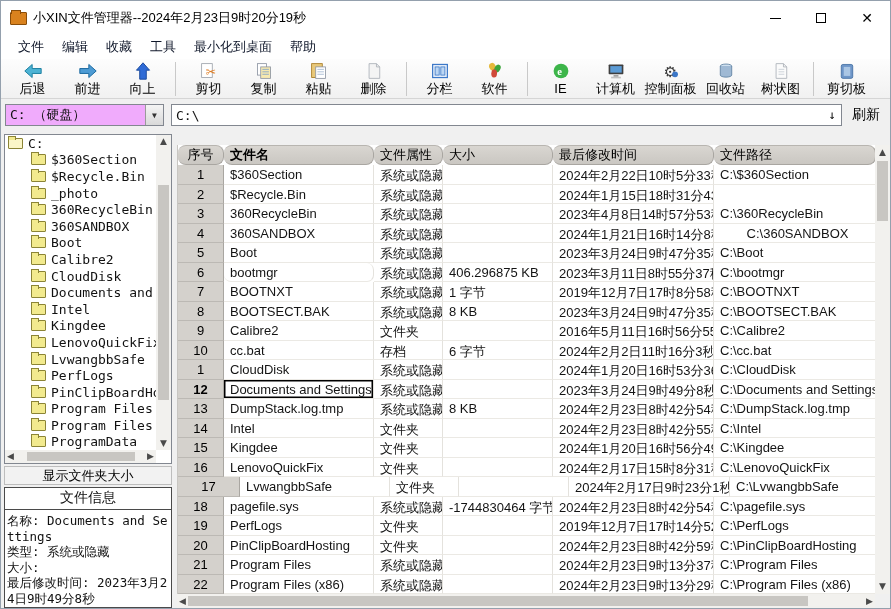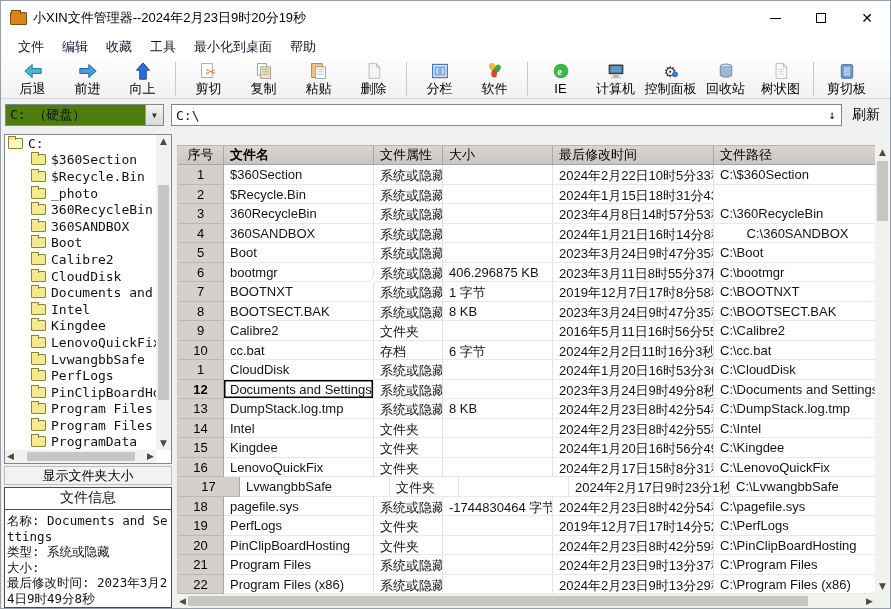--- a/index.html
+++ b/index.html
@@ -25,21 +25,21 @@
   
   .toolbar { height:40px; background:linear-gradient(#fdfdfd,#f1f1f1); border-bottom:1px solid #d5d5d5; display:flex; align-items:center; padding:0 4px; }
   .tb-btn { width:55px; height:38px; display:flex; flex-direction:column; align-items:center; justify-content:center; gap:0; }
   .tb-icon { height:20px; display:flex; align-items:center; justify-content:center; }
   .tb-icon svg { width:20px; height:18px; }
   .tb-label { font-size:13px; line-height:15px; color:#000; white-space:nowrap; }
   .tb-sep { width:1px; height:34px; background:#c9c9c9; margin:0 5px; flex:0 0 auto; }
 
   
   .addressbar { height:32px; display:flex; align-items:center; background:#f0f0f0; padding:0 4px 0 4px; }
-  .drive-combo { width:159px; height:22px; background:#4d7c0f; border:1px solid #828790; display:flex; align-items:center; font-family:"DejaVu Sans Mono", monospace; font-size:13px; }
+  .drive-combo { width:159px; height:22px; background:#f0abfc; border:1px solid #828790; display:flex; align-items:center; font-family:"DejaVu Sans Mono", monospace; font-size:13px; }
   .drive-combo .combo-text { flex:1; padding-left:4px; white-space:nowrap; overflow:hidden; }
   .combo-arrow-btn { width:18px; height:20px; background:linear-gradient(#f4f4f4,#d9d9d9); border-left:1px solid #9a9a9a; display:flex; align-items:center; justify-content:center; font-size:8px; color:#333; }
   .path-input { flex:1; height:22px; margin:0 4px 0 7px; background:#fff; border:1px solid #828790; display:flex; align-items:center; font-family:"DejaVu Sans Mono", monospace; font-size:13px; }
   .path-input .path-text { flex:1; padding-left:4px; }
   .input-arrow { width:18px; text-align:center; color:#000; font-size:12px; }
   .refresh-btn { width:40px; height:24px; background:transparent; border:none; font-size:14px; color:#000; display:flex; align-items:center; justify-content:center; font-family:"Liberation Sans", sans-serif; }
 
   
   .main { display:flex; height:477px; }
   .left-col { width:171px; flex:0 0 auto; padding-left:3px; display:flex; flex-direction:column; }
@@ -68,21 +68,21 @@
   
   .showsize-btn { margin-top:2px; height:19px; background:#f2f2f2; border:1px solid #bdbdbd; font-size:13px; font-family:"Liberation Sans", sans-serif; color:#000; }
   .infopanel { margin-top:2px; flex:1; background:#fff; border:1px solid #4a4a4a; overflow:hidden; display:flex; flex-direction:column; }
   .info-title { text-align:center; font-size:14px; padding:1px 0 2px 0; border-bottom:1px solid #4a4a4a; }
   .info-body { flex:1; padding:3px 2px 0 2px; font-family:"DejaVu Sans Mono", monospace; font-size:12.5px; line-height:15.5px; overflow:hidden; word-break:break-all; }
   .info-field { margin:0; }
 
   
   .tablewrap { position:absolute; left:0; top:14px; right:15px; bottom:14px; background:#fff; overflow:hidden; border-left:1px solid #c8c6c2; }
   .thead { display:flex; height:20px; }
-  .hcell { background:linear-gradient(#d9d6d1,#cac7c2); border-right:1px solid #a9a6a1; border-bottom:1px solid #a9a6a1; border-top:1px solid #b8b5b0; padding:0 0 0 6px; font-size:13px; color:#000; white-space:nowrap; overflow:hidden; flex:0 0 auto; }
+  .hcell { background:linear-gradient(#d9d6d1,#cac7c2); border-right:1px solid #a9a6a1; border-bottom:1px solid #a9a6a1; border-top:1px solid #b8b5b0; padding:0 0 0 6px; font-size:13px; color:#000; white-space:nowrap; overflow:hidden; flex:0 0 auto;border-radius:8px; }
   .hcell.h-num { text-align:center; padding-left:0; }
   .hcell.h-name { font-weight:bold; }
   .trow { display:flex; height:19.5px; }
   .tcell { flex:0 0 auto; font-size:13px; padding:2px 0 0 6px; white-space:nowrap; overflow:hidden; border-right:1px solid #e4e2dd; border-bottom:1px solid #ebe9e4; color:#141414; }
   .c-num { background:#d4d1cc; border-right:1px solid #a9a6a1; border-bottom:1px solid #bcb9b4; text-align:center; padding-left:0; color:#000; }
   .trow.selected .c-num { font-weight:bold; }
   .trow.selected .c-name { box-shadow: inset 0 0 0 1.5px #000; }
   .table-vsb { position:absolute; top:14px; right:0; bottom:14px; width:15px; background:#f2f1ee; display:flex; flex-direction:column; align-items:center; color:#4a4a4a; }
   .table-hsb { position:absolute; left:0; right:15px; bottom:0; height:14px; background:#f2f1ee; display:flex; align-items:center; color:#4a4a4a; }
 </style>

